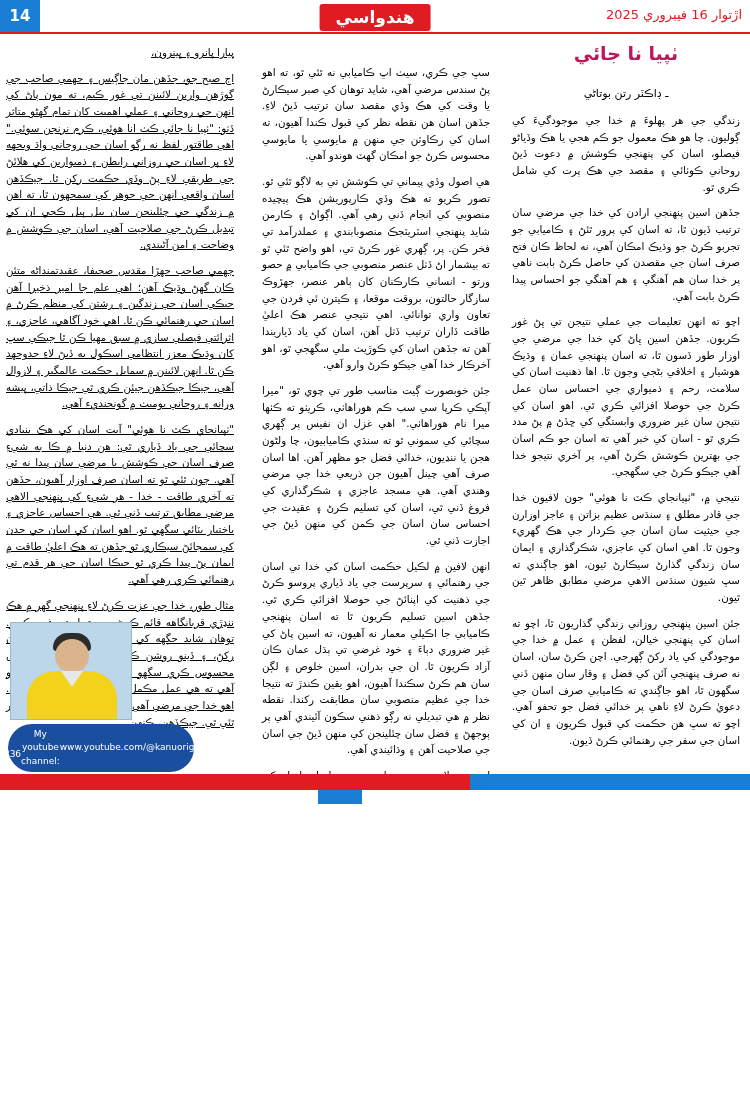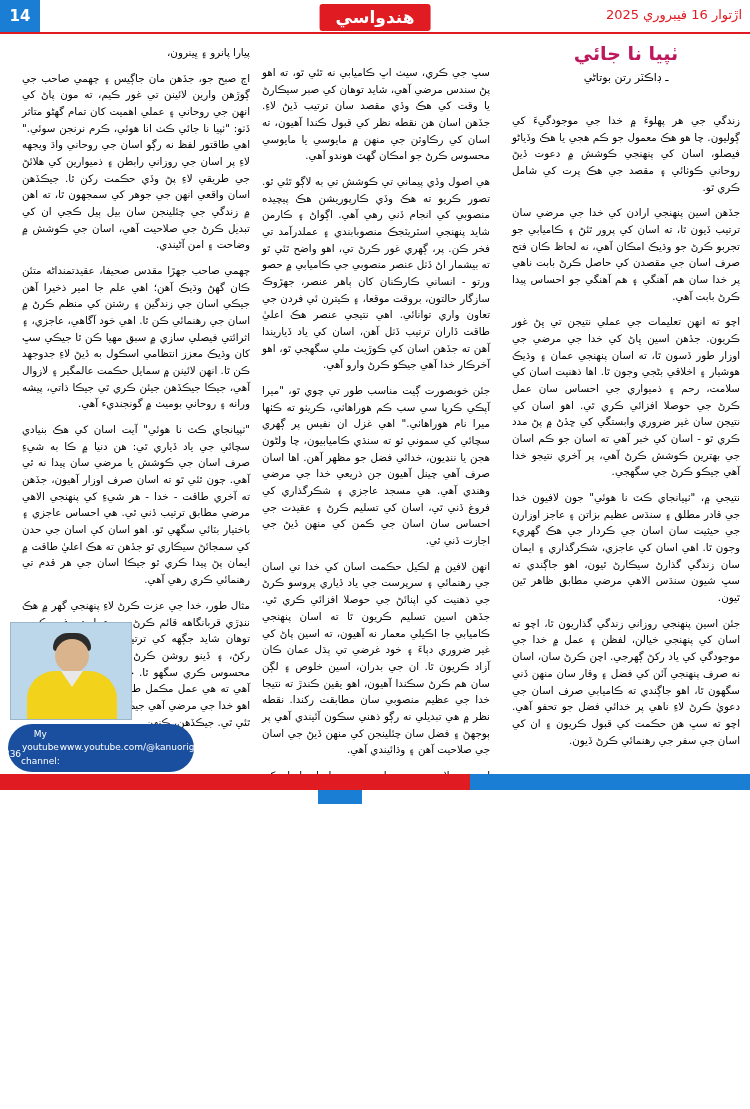--- a/index.html
+++ b/index.html
@@ -49,34 +49,34 @@
   .title-block{
     position:absolute;right:10px;top:40px;width:228px;
     text-align:center;direction:rtl;
   }
   .art-title{
     font-size:19px;font-weight:bold;color:#be185d;
     line-height:1.4;
     text-align:center;
   }
   .art-author{
-    font-size:11px;color:#000;margin-top:4px;
+    font-size:11px;color:#000;margin-top:20px;
   }
   
   .col{
     position:absolute;top:0;
     direction:rtl;text-align:justify;
     font-size:10.3px;
     line-height:1.62;
     color:#000;
   }
   .col p{margin:0 0 9px 0;text-align:justify;text-justify:inter-word;}
   #col1{right:10px;top:112px;width:228px;height:975px;}
   #col2{right:260px;top:44px;width:228px;height:1045px;margin-top:20px;}
-  #col3{right:500px;top:44px;width:228px;height:1045px;}
+  #col3{right:516px;top:44px;width:228px;height:1045px;text-decoration:underline;}
 
   
   .photo-box{
     position:absolute;left:10px;bottom:86px;width:120px;height:96px;
     background:#bcd6ea;
     border:1px solid #9ab7cc;
     overflow:hidden;
   }
   .photo-head{
     position:absolute;left:44px;top:16px;width:34px;height:34px;

